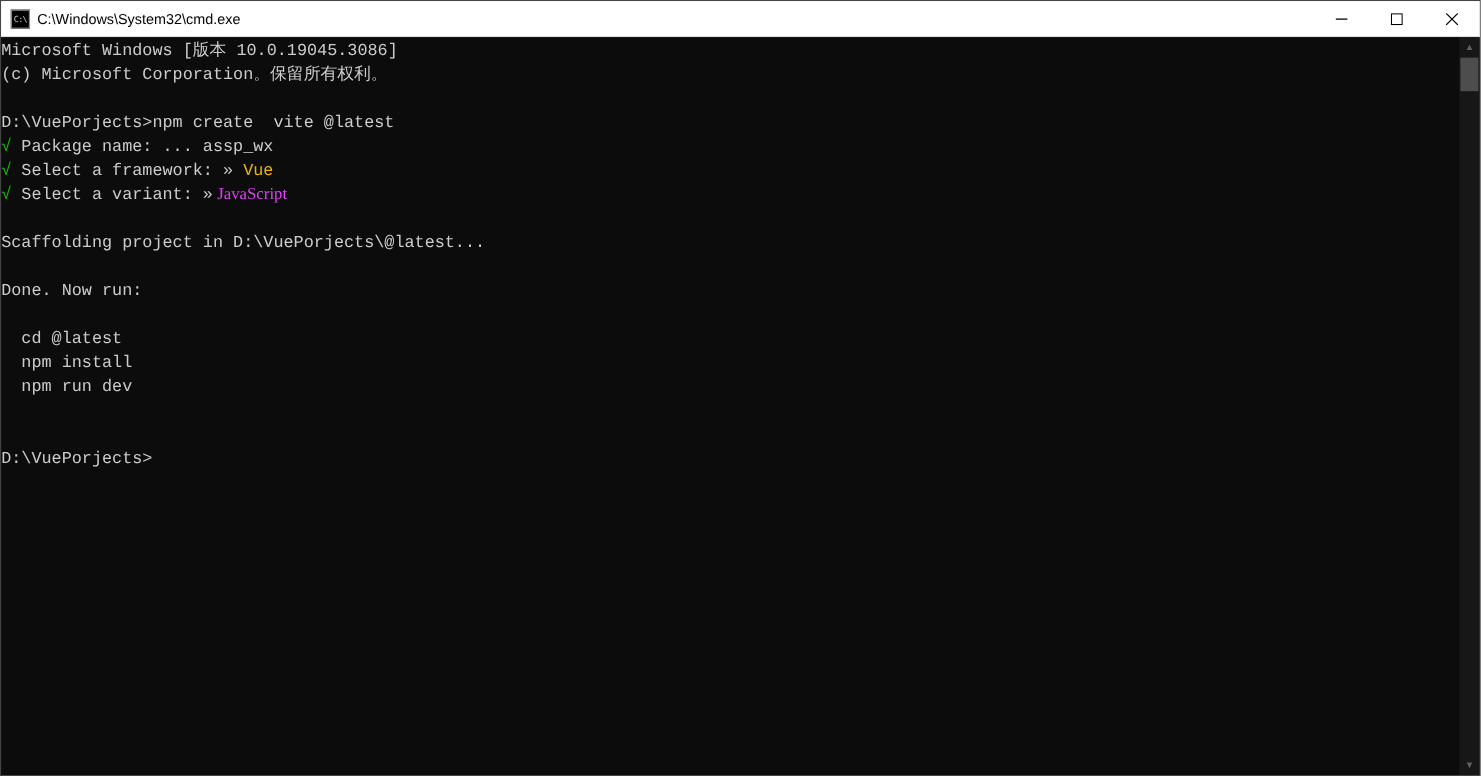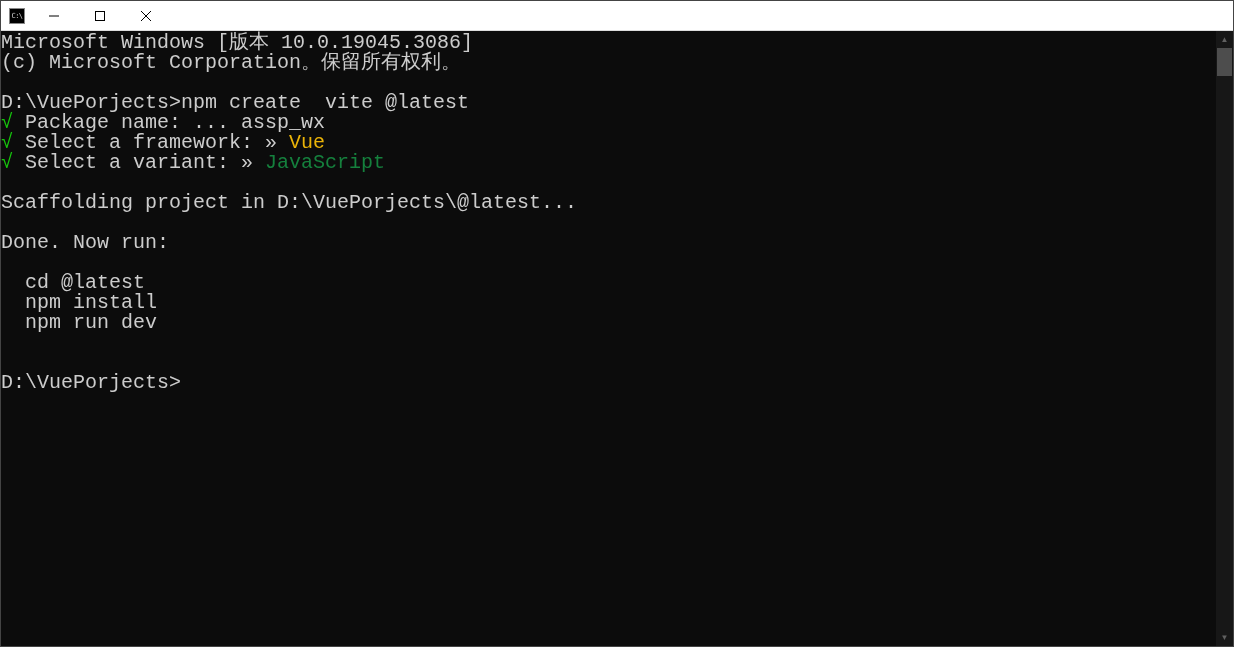--- a/index.html
+++ b/index.html
@@ -76,21 +76,21 @@
       flex: 1;
       display: flex;
       background: #0c0c0c;
       position: relative;
     }
     .terminal {
       flex: 1;
       background: #0c0c0c;
       color: #cccccc;
       font-family: "NSimSun", "SimSun", "Consolas", "Courier New", monospace;
-      font-size: 20px;
+      font-size: 14px;
       line-height: 20px;
       padding: 2px 0 0 0;
       white-space: pre;
       overflow: hidden;
     }
     .scrollbar {
       width: 17px;
       background: #171717;
       position: relative;
     }
@@ -109,30 +109,31 @@
       height: 17px;
       display: flex;
       align-items: center;
       justify-content: center;
       color: #606060;
       font-size: 8px;
     }
     .scrollbar-arrow.up { top: 0; }
     .scrollbar-arrow.down { bottom: 0; }
     .c-green { color: #eab308; }
-    .c-yellow { color: #15803d; }
+    .c-yellow { color: #d946ef; font-family: Liberation Serif, serif; }
     .line { display: block; }
     .check { color: #16c60c; }
   </style>
 </head>
 <body>
 
 <div class="window">
   <div class="titlebar">
     <span class="titlebar-icon">C:\</span>
+    <span class="titlebar-title">C:\Windows\System32\cmd.exe</span>
     <div class="titlebar-controls">
       <button class="titlebar-btn">
         <svg viewBox="0 0 10 10">
             <line x1="0" y1="5" x2="10" y2="5"></line>
           </svg>
       </button>
       <button class="titlebar-btn">
         <svg viewBox="0 0 10 10">
             <rect x="0.5" y="0.5" width="9" height="9"></rect>
           </svg>

